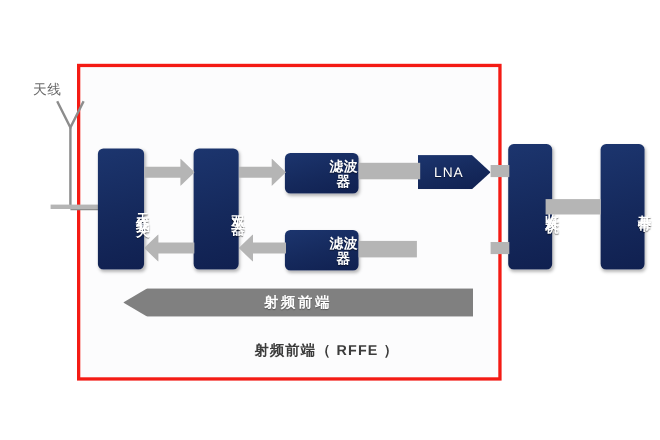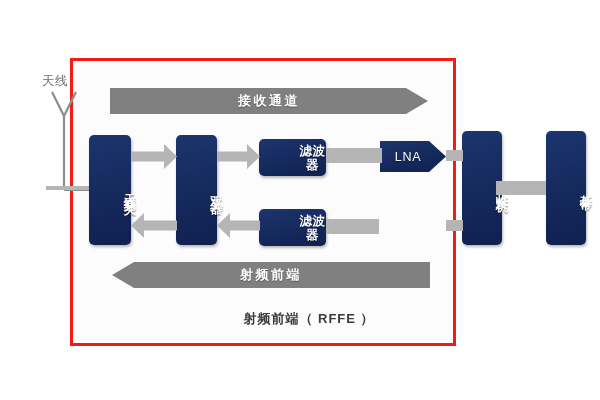--- a/index.html
+++ b/index.html
@@ -33,21 +33,21 @@
   
   #antenna-group {
     position: absolute;
     left: 26px;
     top: 68px;
     width: 80px;
     height: 130px;
   }
   #antenna-label {
     position: absolute;
-    left: 16px;
+    left: 4px;
     top: 5px;
     font-size: 12.5px;
     color: #6a6a6a;
     letter-spacing: .5px;
     white-space: nowrap;
   }
   #antenna-symbol {
     position: absolute;
     left: 24px;
     top: 22px;
@@ -160,21 +160,21 @@
   #conn-ftx-dup   { left: 217px; top: 213px; width: 43px; height: 25px; }
   #conn-pa-ftx    { left: 326px; top: 219px; width: 53px; height: 15px; }
   #conn-trx-pa    { left: 446px; top: 220px; width: 17px; height: 11px; }
 
   #conn-trx-bb    { left: 496px; top: 181px; width: 50px; height: 14px; }
   #conn-ant-sw    { left: 46px;  top: 186px; width: 44px; height: 4px; }
 
   
   #rffe-caption {
     position: absolute;
-    left: 82px;
+    left: 70px;
     top: 310px;
     width: 454px;
     text-align: center;
     font-size: 13px;
     color: #3b3b3b;
     letter-spacing: 1px;
     font-weight: 700;
   }
 </style>
 </head>
@@ -186,23 +186,20 @@
 
   <div id="antenna-group">
     <div id="antenna-label">天线</div>
     <svg id="antenna-symbol" width="56" height="110" viewBox="0 0 56 110">
       <path d="M2 2 L14 26 L26 2" fill="none" stroke="#8d8d8d" stroke-width="2.2"></path>
       <path d="M14 26 L14 100" fill="none" stroke="#8d8d8d" stroke-width="2.2"></path>
       <path d="M14 100 L52 100" fill="none" stroke="#8d8d8d" stroke-width="2.2"></path>
     </svg>
   </div>
 
-  <div id="rx-channel" class="channel-bar to-right">
-    <span class="channel-label">接收通道</span>
-  </div>
 
   <div id="tx-channel" class="channel-bar to-left">
     <span class="channel-label">射频前端</span>
   </div>
 
   <div id="conn-ant-sw" class="conn plain"></div>
 
   <div id="blk-antenna-switch" class="block vertical">
     <span class="block-label">天线开关</span>
   </div>

